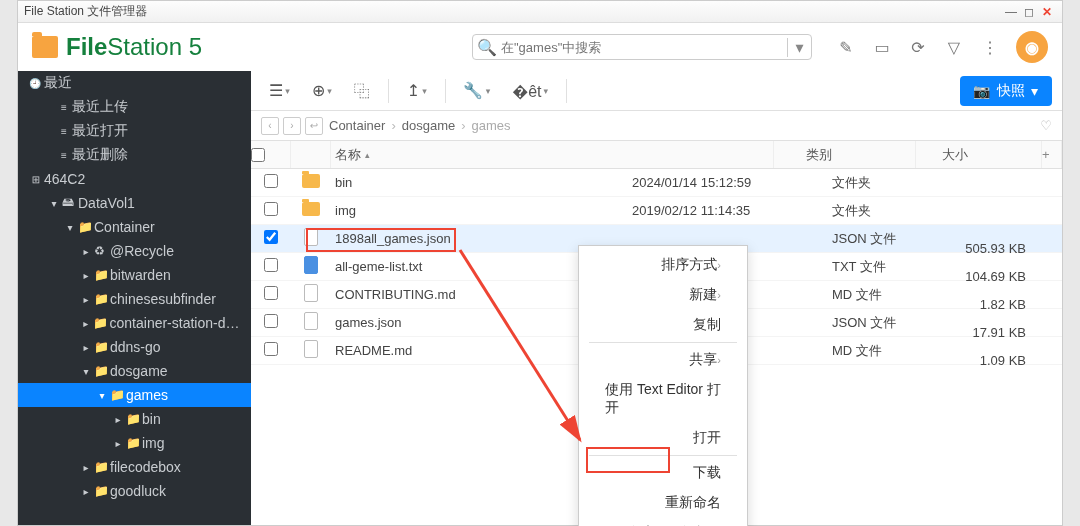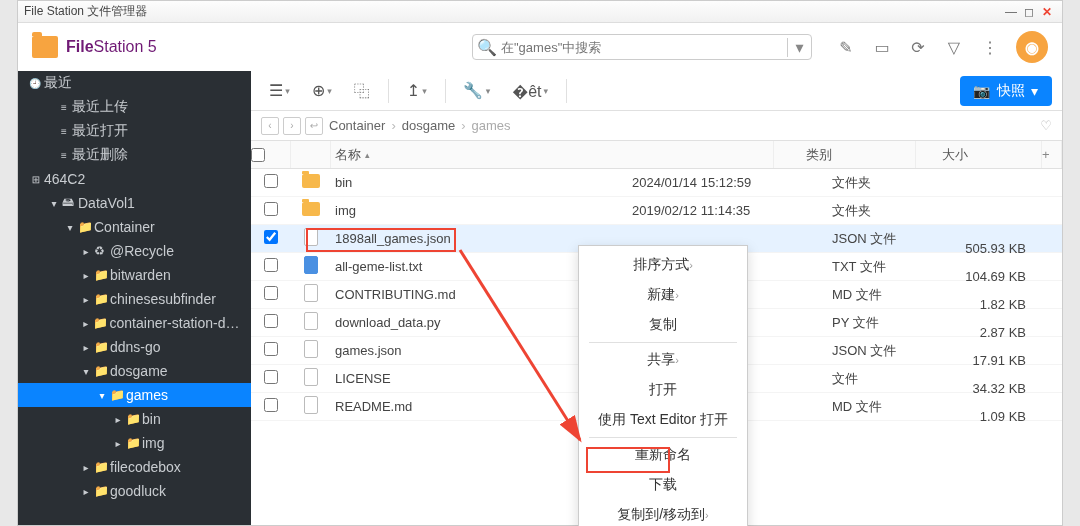--- a/index.html
+++ b/index.html
@@ -6,21 +6,21 @@
 body { background: #e8e8e8; width: 1080px; height: 526px; overflow: hidden; position: relative; }
 .window { position: absolute; left: 17px; top: 0; width: 1046px; height: 526px; background: #fff; border: 1px solid #ccc; display: flex; flex-direction: column; }
 .titlebar { height: 22px; background: linear-gradient(#fdfdfd,#f1f1f1); display: flex; align-items: center; padding: 0 6px; font-size: 12px; color: #444; border-bottom: 1px solid #ddd; }
 .titlebar .spacer { flex: 1; }
 .titlebar .wbtn { width: 18px; text-align: center; color: #666; cursor: pointer; }
 .titlebar .wbtn.close { color: #e43; font-weight: bold; }
 .header { height: 48px; display: flex; align-items: center; padding: 0 14px; gap: 10px; }
 .logo { display: flex; align-items: center; gap: 8px; }
 .logo-icon { width: 26px; height: 22px; background: #f7a440; border-radius: 2px; position: relative; }
 .logo-icon::before { content: ""; position: absolute; top: -4px; left: 0; width: 10px; height: 4px; background: #f7a440; border-radius: 2px 2px 0 0; }
-.logo-text { font-size: 16px; font-weight: 300; color: #701a75; }
+.logo-text { font-size: 24px; font-weight: 300; color: #15803d; }
 .logo-text b { font-weight: 700; }
 .search { margin-left: auto; display: flex; align-items: center; border: 1px solid #ccc; border-radius: 4px; height: 26px; width: 340px; }
 .search .sicon { width: 28px; text-align: center; color: #888; }
 .search input { border: none; flex: 1; font-size: 13px; outline: none; color: #999; }
 .search .dd { width: 24px; border-left: 1px solid #ccc; text-align: center; color: #888; }
 .hicons { display: flex; gap: 16px; margin-left: 14px; align-items: center; }
 .hicon { width: 20px; height: 20px; color: #777; cursor: pointer; display: flex; align-items: center; justify-content: center; }
 .avatar { width: 32px; height: 32px; border-radius: 50%; background: #f7a440; display: flex; align-items: center; justify-content: center; color: #fff; font-weight: bold; }
 .body { flex: 1; display: flex; overflow: hidden; }
 .sidebar { width: 233px; background: #2a2f34; color: #c8ccd0; font-size: 14px; overflow-y: auto; position: relative; }
@@ -64,21 +64,21 @@
 .row .tp { width: 110px; }
 .row .sz { width: 100px; text-align: right; padding-right: 16px; margin-top: 20px; }
 .row .pad { width: 20px; }
 .folder-icon { display: inline-block; width: 18px; height: 14px; background: #f7b84b; border-radius: 2px; position: relative; }
 .folder-icon::before { content: ""; position: absolute; top: -3px; left: 0; width: 7px; height: 3px; background: #f7b84b; border-radius: 1px 1px 0 0; }
 .file-icon { display: inline-block; width: 14px; height: 18px; background: #fff; border: 1px solid #bbb; border-radius: 2px; }
 .file-icon.blue { background: #4a90e2; border-color: #4a90e2; }
 input[type=checkbox] { width: 14px; height: 14px; }
 .highlight-box { position: absolute; border: 2px solid #e43; pointer-events: none; }
 .context-menu { position: absolute; background: #fff; border: 1px solid #ccc; box-shadow: 0 4px 12px rgba(0,0,0,0.15); font-size: 14px; color: #333; width: 170px; padding: 4px 0; }
-.context-menu .mi { padding: 6px 16px; display: flex; justify-content: center; align-items: center; cursor: pointer; }
+.context-menu .mi { padding: 6px 26px; display: flex; justify-content: flex-end; align-items: center; cursor: pointer; }
 .context-menu .msep { height: 1px; background: #e0e0e0; margin: 2px 10px; }
 .context-menu .sub { color: #999; font-size: 11px; }
 .arrow-svg { position: absolute; pointer-events: none; }
 </style>
 </head>
 <body>
 
 <div class="window">
   <div class="titlebar">
     <span>File Station 文件管理器</span>
@@ -285,47 +285,29 @@
             <div class="icn"><span class="file-icon"></span></div>
             <div class="nm">CONTRIBUTING.md</div>
             <div class="dt"></div>
             <div class="tp">MD 文件</div>
             <div class="sz">1.82 KB</div>
             <div class="pad"></div>
           </div>
           <div class="row">
             <div class="chk"><input type="checkbox" style=""></div>
             <div class="icn"><span class="file-icon"></span></div>
-            <div class="nm">download_data.py</div>
-            <div class="dt"></div>
-            <div class="tp">PY 文件</div>
-            <div class="sz">2.87 KB</div>
-            <div class="pad"></div>
-          </div>
-          <div class="row">
-            <div class="chk"><input type="checkbox" style=""></div>
-            <div class="icn"><span class="file-icon"></span></div>
             <div class="nm">games.json</div>
             <div class="dt"></div>
             <div class="tp">JSON 文件</div>
             <div class="sz">17.91 KB</div>
             <div class="pad"></div>
           </div>
           <div class="row">
             <div class="chk"><input type="checkbox" style=""></div>
             <div class="icn"><span class="file-icon"></span></div>
-            <div class="nm">LICENSE</div>
-            <div class="dt"></div>
-            <div class="tp">文件</div>
-            <div class="sz">34.32 KB</div>
-            <div class="pad"></div>
-          </div>
-          <div class="row">
-            <div class="chk"><input type="checkbox" style=""></div>
-            <div class="icn"><span class="file-icon"></span></div>
             <div class="nm">README.md</div>
             <div class="dt"></div>
             <div class="tp">MD 文件</div>
             <div class="sz">1.09 KB</div>
             <div class="pad"></div>
           </div>
         </div>
     </div>
   </div>
 </div>
@@ -343,31 +325,31 @@
     </div>
     <div class="mi">
       <span>复制</span>
     </div>
     <div class="msep"></div>
     <div class="mi">
       <span>共享</span>
       <span class="sub">›</span>
     </div>
     <div class="mi">
+      <span>使用 Text Editor 打开</span>
+    </div>
+    <div class="mi">
       <span>打开</span>
     </div>
-    <div class="mi">
-      <span>使用 Text Editor 打开</span>
-    </div>
     <div class="msep"></div>
     <div class="mi">
+      <span>下载</span>
+    </div>
+    <div class="mi">
       <span>重新命名</span>
-    </div>
-    <div class="mi">
-      <span>下载</span>
     </div>
     <div class="mi">
       <span>复制到/移动到</span>
       <span class="sub">›</span>
     </div>
   </div>
 
 <div class="highlight-box" style="left:586px; top:447px; width:84px; height:26px;"></div>
 
 <svg class="arrow-svg" style="left:450px; top:240px;" width="150" height="220">

